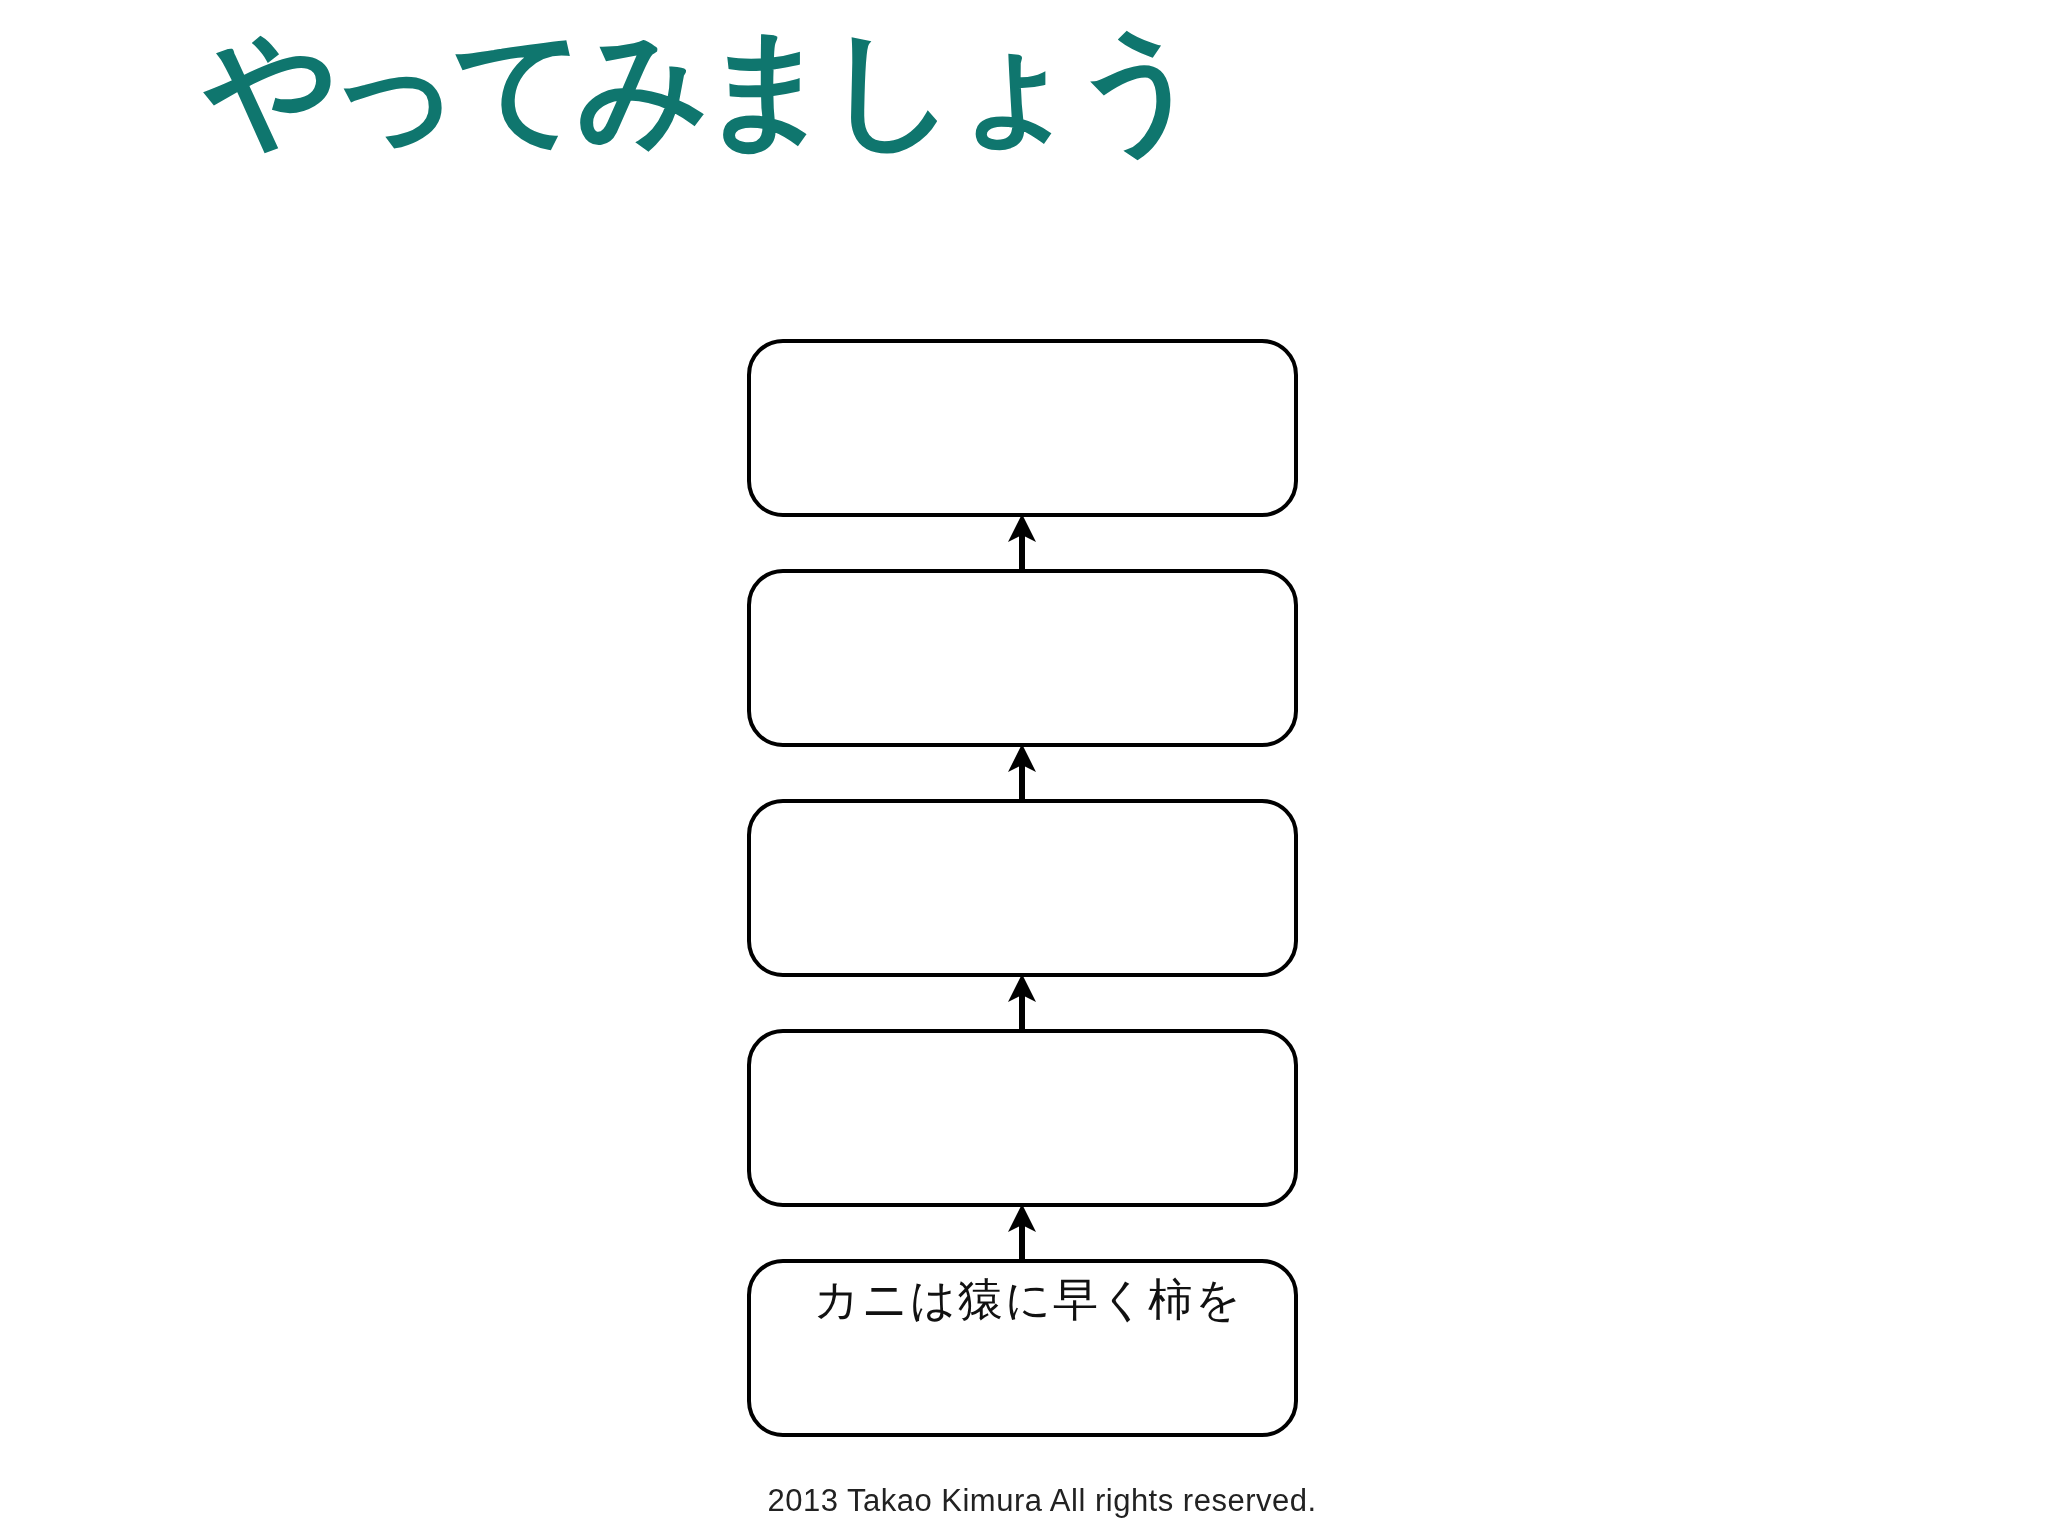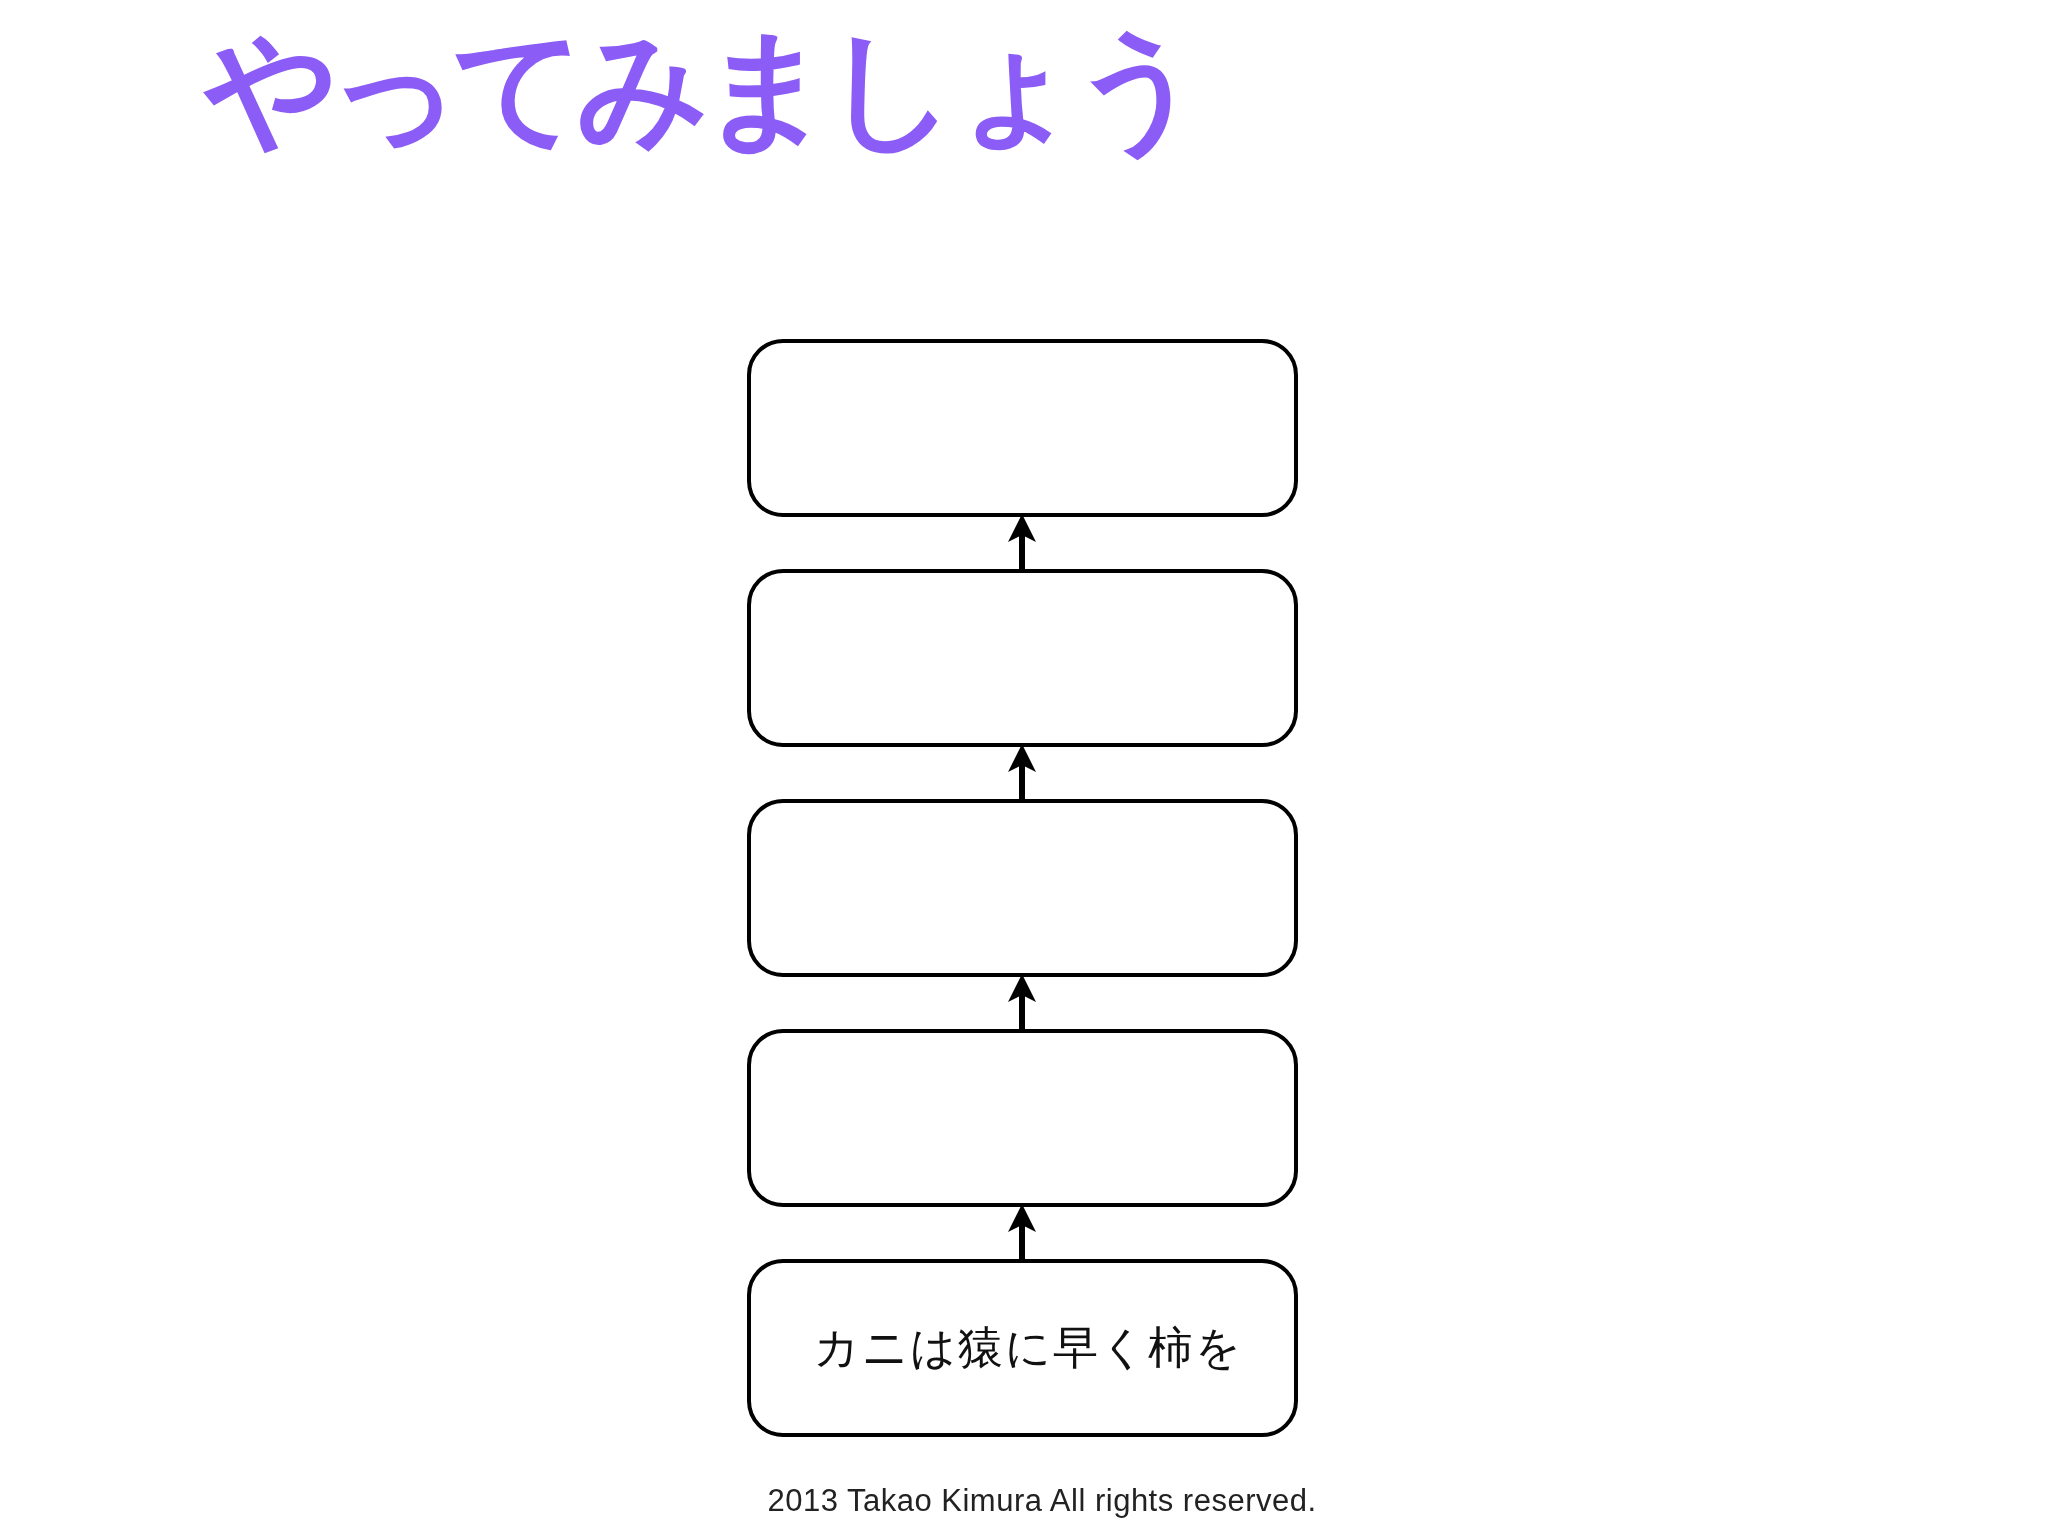--- a/index.html
+++ b/index.html
@@ -18,21 +18,21 @@
   .title {
     position: absolute;
     left: 205px;
     top: 14px;
     margin: 0;
     font-family: "DejaVu Sans", sans-serif;
     font-weight: 900;
     font-size: 130px;
     line-height: 1.15;
     letter-spacing: -0.07em;
-    color: #8b5cf6;
+    color: #0f766e;
     white-space: nowrap;
   }
   .flow-box {
     position: absolute;
     left: 747px;
     width: 551px;
     height: 178px;
     box-sizing: border-box;
     border: 4px solid #000000;
     border-radius: 36px;
@@ -40,21 +40,20 @@
   }
   .b1 { top: 339px; }
   .b2 { top: 569px; }
   .b3 { top: 799px; }
   .b4 { top: 1029px; }
   .b5 {
     top: 1259px;
     display: flex;
     flex-direction: column;
     align-items: center;
-    justify-content: center;
     padding-left: 12px;
   }
   .b5 .line {
     font-family: "DejaVu Sans", "Liberation Sans", sans-serif;
     font-size: 45px;
     line-height: 74px;
     letter-spacing: 2px;
     color: #111111;
     white-space: nowrap;
   }

